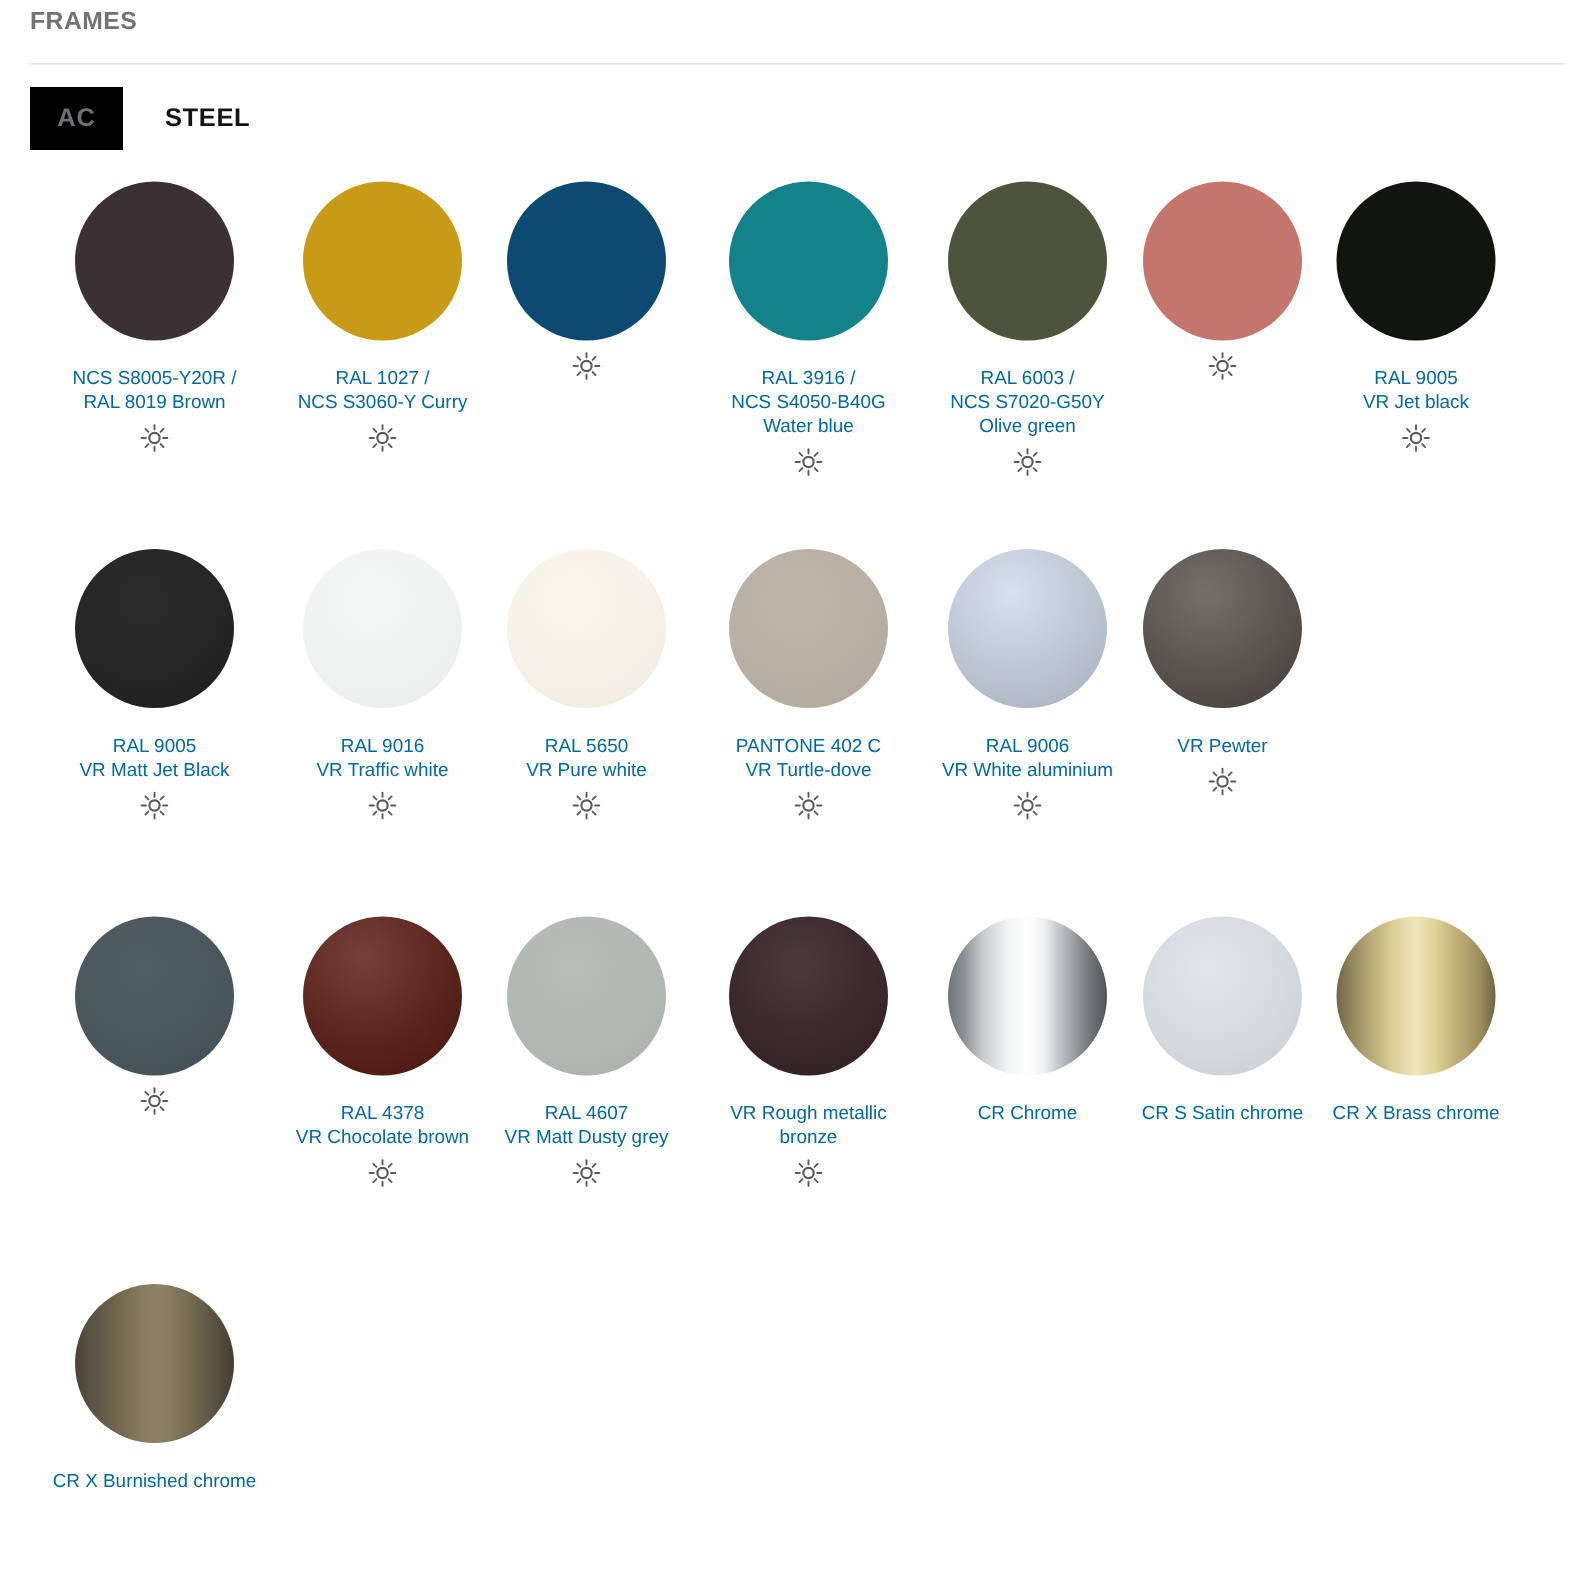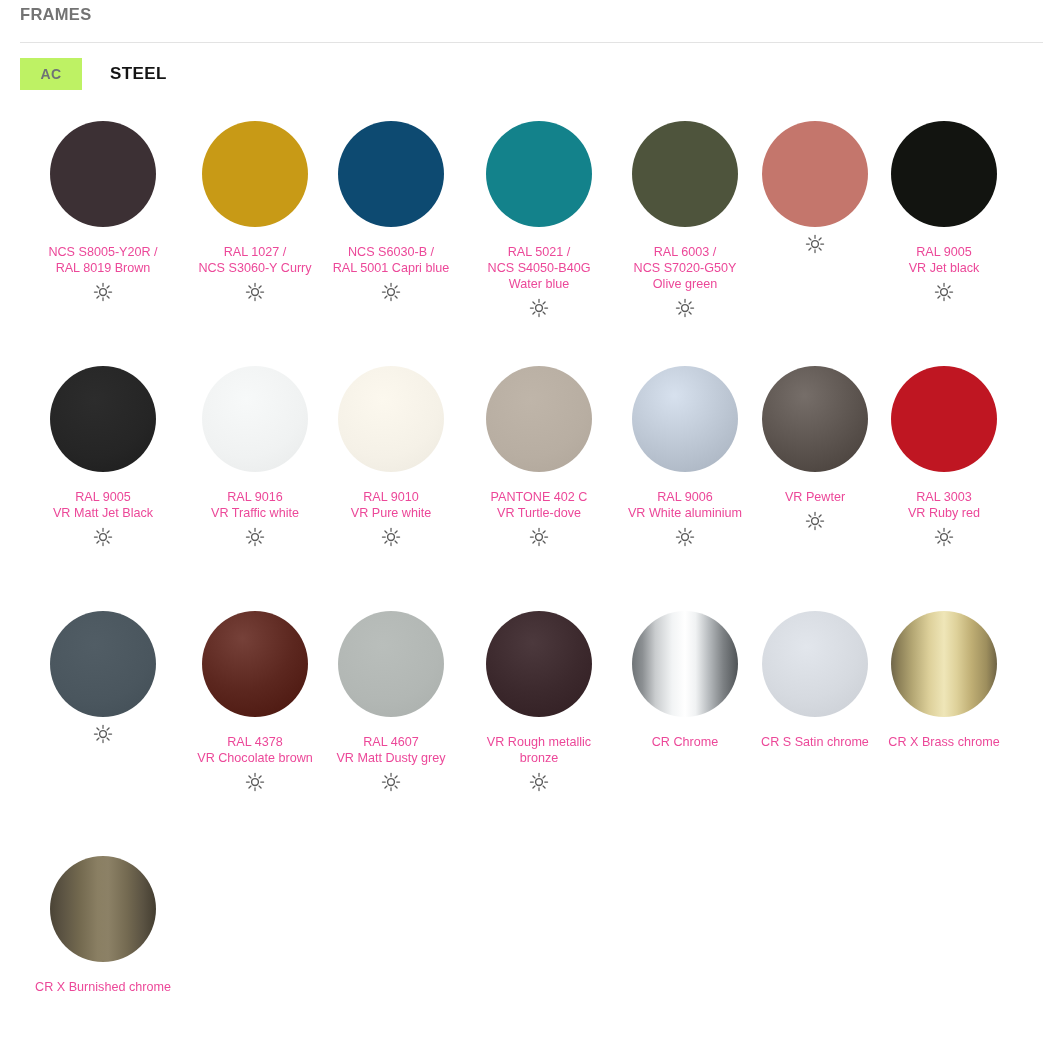--- a/index.html
+++ b/index.html
@@ -44,24 +44,24 @@
 
   .group-head {
     position: absolute;
     left: 20px;
     top: 58px;
     display: flex;
     align-items: center;
   }
   .group-code {
     width: 62px;
-    height: 32px;
-    background: #bef264;
+    height: 42px;
+    background: #000000;
     color: #6e7276;
-    font-size: 14px;
+    font-size: 17px;
     font-weight: bold;
     letter-spacing: 0.5px;
     display: flex;
     align-items: center;
     justify-content: center;
   }
   .group-name {
     margin-left: 28px;
     font-size: 17px;
     font-weight: bold;
@@ -96,21 +96,21 @@
     width: 106px;
     height: 106px;
     border-radius: 50%;
     position: relative;
     overflow: hidden;
   }
   .caption {
     margin-top: 16px;
     font-size: 12.6px;
     line-height: 16px;
-    color: #ec4899;
+    color: #0369a1;
     white-space: pre-line;
   }
   .sun {
     margin: 6px auto 0;
     width: 20px;
     height: 20px;
     display: block;
   }
 </style>
 </head>
@@ -162,39 +162,37 @@
             <line x1="5.10" y1="12.00" x2="1.70" y2="12.00" stroke="#5a5a5a" stroke-width="1.5" stroke-linecap="round"></line>
             <line x1="7.12" y1="7.12" x2="4.72" y2="4.72" stroke="#5a5a5a" stroke-width="1.5" stroke-linecap="round"></line>
             <line x1="12.00" y1="5.10" x2="12.00" y2="1.70" stroke="#5a5a5a" stroke-width="1.5" stroke-linecap="round"></line>
             <line x1="16.88" y1="7.12" x2="19.28" y2="4.72" stroke="#5a5a5a" stroke-width="1.5" stroke-linecap="round"></line>
           </svg>
         </div>
         <div class="cell" style="left: 316px;">
           <div class="disc-wrap">
             <div class="disc" style="background: #0d4a71;"></div>
           </div>
-          <div class="caption">NCS S6030-B /
-RAL 5001 Capri blue</div>
           <svg viewBox="0 0 24 24" class="sun">
             <circle cx="12" cy="12" r="4.1" fill="none" stroke="#5a5a5a" stroke-width="1.7"></circle>
             <line x1="18.90" y1="12.00" x2="22.30" y2="12.00" stroke="#5a5a5a" stroke-width="1.5" stroke-linecap="round"></line>
             <line x1="16.88" y1="16.88" x2="19.28" y2="19.28" stroke="#5a5a5a" stroke-width="1.5" stroke-linecap="round"></line>
             <line x1="12.00" y1="18.90" x2="12.00" y2="22.30" stroke="#5a5a5a" stroke-width="1.5" stroke-linecap="round"></line>
             <line x1="7.12" y1="16.88" x2="4.72" y2="19.28" stroke="#5a5a5a" stroke-width="1.5" stroke-linecap="round"></line>
             <line x1="5.10" y1="12.00" x2="1.70" y2="12.00" stroke="#5a5a5a" stroke-width="1.5" stroke-linecap="round"></line>
             <line x1="7.12" y1="7.12" x2="4.72" y2="4.72" stroke="#5a5a5a" stroke-width="1.5" stroke-linecap="round"></line>
             <line x1="12.00" y1="5.10" x2="12.00" y2="1.70" stroke="#5a5a5a" stroke-width="1.5" stroke-linecap="round"></line>
             <line x1="16.88" y1="7.12" x2="19.28" y2="4.72" stroke="#5a5a5a" stroke-width="1.5" stroke-linecap="round"></line>
           </svg>
         </div>
         <div class="cell" style="left: 464px;">
           <div class="disc-wrap">
             <div class="disc" style="background: #13828b;"></div>
           </div>
-          <div class="caption">RAL 5021 /
+          <div class="caption">RAL 3916 /
 NCS S4050-B40G
 Water blue</div>
           <svg viewBox="0 0 24 24" class="sun">
             <circle cx="12" cy="12" r="4.1" fill="none" stroke="#5a5a5a" stroke-width="1.7"></circle>
             <line x1="18.90" y1="12.00" x2="22.30" y2="12.00" stroke="#5a5a5a" stroke-width="1.5" stroke-linecap="round"></line>
             <line x1="16.88" y1="16.88" x2="19.28" y2="19.28" stroke="#5a5a5a" stroke-width="1.5" stroke-linecap="round"></line>
             <line x1="12.00" y1="18.90" x2="12.00" y2="22.30" stroke="#5a5a5a" stroke-width="1.5" stroke-linecap="round"></line>
             <line x1="7.12" y1="16.88" x2="4.72" y2="19.28" stroke="#5a5a5a" stroke-width="1.5" stroke-linecap="round"></line>
             <line x1="5.10" y1="12.00" x2="1.70" y2="12.00" stroke="#5a5a5a" stroke-width="1.5" stroke-linecap="round"></line>
             <line x1="7.12" y1="7.12" x2="4.72" y2="4.72" stroke="#5a5a5a" stroke-width="1.5" stroke-linecap="round"></line>
@@ -290,21 +288,21 @@
             <line x1="5.10" y1="12.00" x2="1.70" y2="12.00" stroke="#5a5a5a" stroke-width="1.5" stroke-linecap="round"></line>
             <line x1="7.12" y1="7.12" x2="4.72" y2="4.72" stroke="#5a5a5a" stroke-width="1.5" stroke-linecap="round"></line>
             <line x1="12.00" y1="5.10" x2="12.00" y2="1.70" stroke="#5a5a5a" stroke-width="1.5" stroke-linecap="round"></line>
             <line x1="16.88" y1="7.12" x2="19.28" y2="4.72" stroke="#5a5a5a" stroke-width="1.5" stroke-linecap="round"></line>
           </svg>
         </div>
         <div class="cell" style="left: 316px;">
           <div class="disc-wrap">
             <div class="disc" style="background: radial-gradient(circle at 42% 32%, rgb(252,248,238) 0%, #f5f1e7 60%, rgb(236,232,222) 100%);"></div>
           </div>
-          <div class="caption">RAL 9010
+          <div class="caption">RAL 5650
 VR Pure white</div>
           <svg viewBox="0 0 24 24" class="sun">
             <circle cx="12" cy="12" r="4.1" fill="none" stroke="#5a5a5a" stroke-width="1.7"></circle>
             <line x1="18.90" y1="12.00" x2="22.30" y2="12.00" stroke="#5a5a5a" stroke-width="1.5" stroke-linecap="round"></line>
             <line x1="16.88" y1="16.88" x2="19.28" y2="19.28" stroke="#5a5a5a" stroke-width="1.5" stroke-linecap="round"></line>
             <line x1="12.00" y1="18.90" x2="12.00" y2="22.30" stroke="#5a5a5a" stroke-width="1.5" stroke-linecap="round"></line>
             <line x1="7.12" y1="16.88" x2="4.72" y2="19.28" stroke="#5a5a5a" stroke-width="1.5" stroke-linecap="round"></line>
             <line x1="5.10" y1="12.00" x2="1.70" y2="12.00" stroke="#5a5a5a" stroke-width="1.5" stroke-linecap="round"></line>
             <line x1="7.12" y1="7.12" x2="4.72" y2="4.72" stroke="#5a5a5a" stroke-width="1.5" stroke-linecap="round"></line>
             <line x1="12.00" y1="5.10" x2="12.00" y2="1.70" stroke="#5a5a5a" stroke-width="1.5" stroke-linecap="round"></line>
@@ -345,38 +343,20 @@
             <line x1="7.12" y1="7.12" x2="4.72" y2="4.72" stroke="#5a5a5a" stroke-width="1.5" stroke-linecap="round"></line>
             <line x1="12.00" y1="5.10" x2="12.00" y2="1.70" stroke="#5a5a5a" stroke-width="1.5" stroke-linecap="round"></line>
             <line x1="16.88" y1="7.12" x2="19.28" y2="4.72" stroke="#5a5a5a" stroke-width="1.5" stroke-linecap="round"></line>
           </svg>
         </div>
         <div class="cell" style="left: 740px;">
           <div class="disc-wrap">
             <div class="disc" style="background: radial-gradient(circle at 40% 28%, rgb(118,110,105) 0%, #5e5651 48%, rgb(68,60,55) 100%);"></div>
           </div>
           <div class="caption">VR Pewter</div>
-          <svg viewBox="0 0 24 24" class="sun">
-            <circle cx="12" cy="12" r="4.1" fill="none" stroke="#5a5a5a" stroke-width="1.7"></circle>
-            <line x1="18.90" y1="12.00" x2="22.30" y2="12.00" stroke="#5a5a5a" stroke-width="1.5" stroke-linecap="round"></line>
-            <line x1="16.88" y1="16.88" x2="19.28" y2="19.28" stroke="#5a5a5a" stroke-width="1.5" stroke-linecap="round"></line>
-            <line x1="12.00" y1="18.90" x2="12.00" y2="22.30" stroke="#5a5a5a" stroke-width="1.5" stroke-linecap="round"></line>
-            <line x1="7.12" y1="16.88" x2="4.72" y2="19.28" stroke="#5a5a5a" stroke-width="1.5" stroke-linecap="round"></line>
-            <line x1="5.10" y1="12.00" x2="1.70" y2="12.00" stroke="#5a5a5a" stroke-width="1.5" stroke-linecap="round"></line>
-            <line x1="7.12" y1="7.12" x2="4.72" y2="4.72" stroke="#5a5a5a" stroke-width="1.5" stroke-linecap="round"></line>
-            <line x1="12.00" y1="5.10" x2="12.00" y2="1.70" stroke="#5a5a5a" stroke-width="1.5" stroke-linecap="round"></line>
-            <line x1="16.88" y1="7.12" x2="19.28" y2="4.72" stroke="#5a5a5a" stroke-width="1.5" stroke-linecap="round"></line>
-          </svg>
-        </div>
-        <div class="cell" style="left: 869px;">
-          <div class="disc-wrap">
-            <div class="disc" style="background: #bf1622;"></div>
-          </div>
-          <div class="caption">RAL 3003
-VR Ruby red</div>
           <svg viewBox="0 0 24 24" class="sun">
             <circle cx="12" cy="12" r="4.1" fill="none" stroke="#5a5a5a" stroke-width="1.7"></circle>
             <line x1="18.90" y1="12.00" x2="22.30" y2="12.00" stroke="#5a5a5a" stroke-width="1.5" stroke-linecap="round"></line>
             <line x1="16.88" y1="16.88" x2="19.28" y2="19.28" stroke="#5a5a5a" stroke-width="1.5" stroke-linecap="round"></line>
             <line x1="12.00" y1="18.90" x2="12.00" y2="22.30" stroke="#5a5a5a" stroke-width="1.5" stroke-linecap="round"></line>
             <line x1="7.12" y1="16.88" x2="4.72" y2="19.28" stroke="#5a5a5a" stroke-width="1.5" stroke-linecap="round"></line>
             <line x1="5.10" y1="12.00" x2="1.70" y2="12.00" stroke="#5a5a5a" stroke-width="1.5" stroke-linecap="round"></line>
             <line x1="7.12" y1="7.12" x2="4.72" y2="4.72" stroke="#5a5a5a" stroke-width="1.5" stroke-linecap="round"></line>
             <line x1="12.00" y1="5.10" x2="12.00" y2="1.70" stroke="#5a5a5a" stroke-width="1.5" stroke-linecap="round"></line>
             <line x1="16.88" y1="7.12" x2="19.28" y2="4.72" stroke="#5a5a5a" stroke-width="1.5" stroke-linecap="round"></line>

